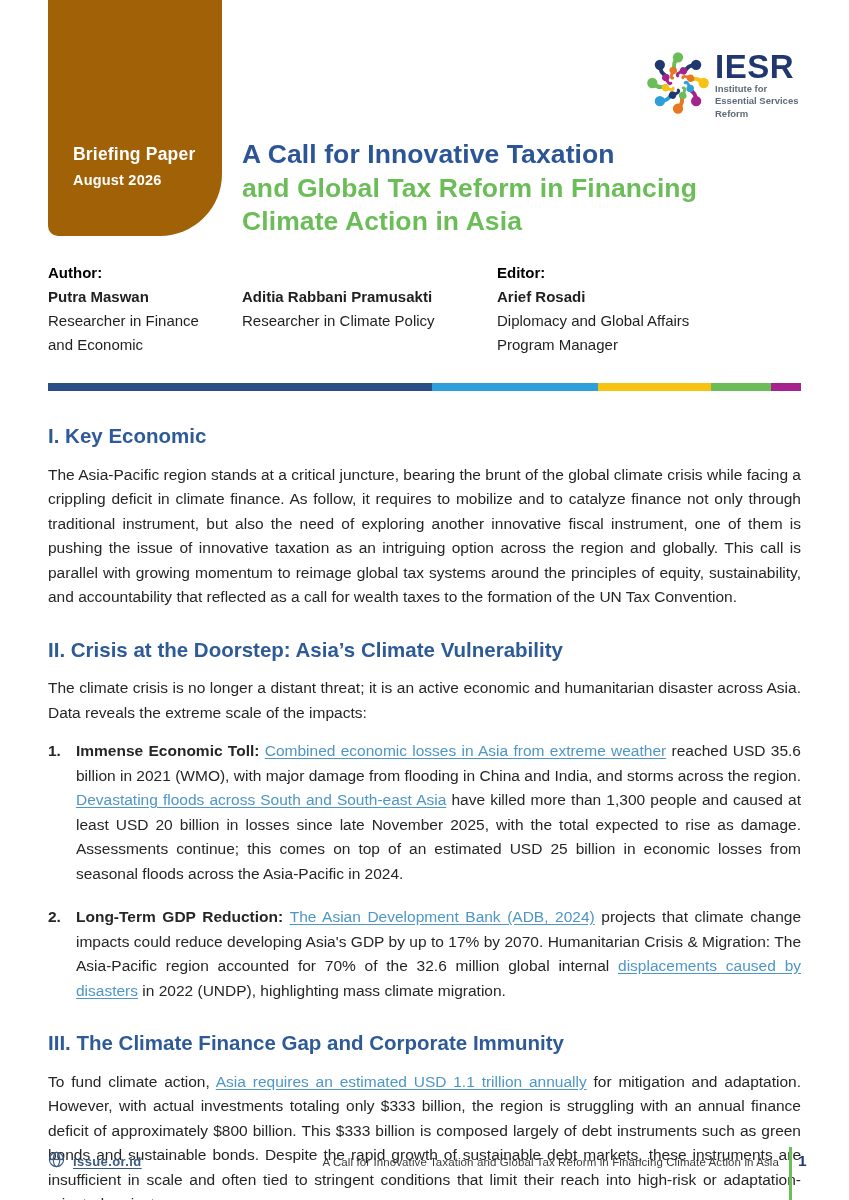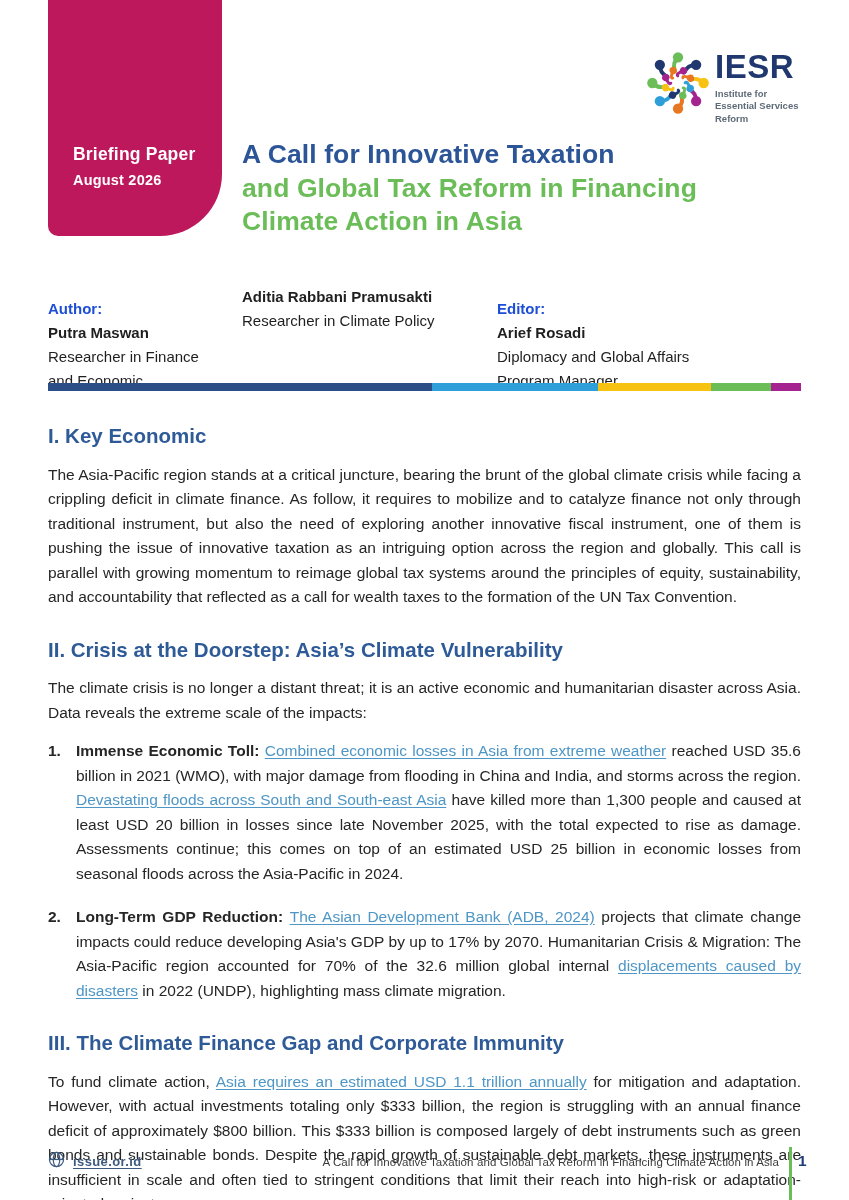--- a/index.html
+++ b/index.html
@@ -6,44 +6,44 @@
   .page {
     position:relative; width:849px; height:1200px; margin:0 auto;
     background:#ffffff; overflow:hidden;
     font-family:"Liberation Sans", sans-serif;
     -webkit-font-smoothing:antialiased;
   }
 
   
   .badge {
     position:absolute; left:48px; top:0; width:174px; height:236px;
-    background:#be185d; border-radius:0 0 62px 10px;
+    background:#a16207; border-radius:0 0 62px 10px;
     box-sizing:border-box; padding:144px 10px 0 25px; color:#fff;
   }
   .badge-title { font-size:17.5px; font-weight:700; letter-spacing:.2px; margin-bottom:7px; }
   .badge-date  { font-size:14.5px; font-weight:600; letter-spacing:.2px; }
 
   
   .logo { position:absolute; left:645px; top:44px; display:flex; gap:4px; align-items:flex-start; }
   .logo-text { padding-top:6px; }
   .logo-name { font-size:33px; font-weight:700; color:#20386F; line-height:1; letter-spacing:.5px; }
-  .logo-tagline { margin-top:5px; font-size:9.5px; font-weight:600; color:#5E6B78; line-height:1.3; }
+  .logo-tagline { font-size:9.5px; font-weight:600; color:#5E6B78; line-height:1.3; }
 
   
   .title { position:absolute; left:242px; top:138px; font-weight:700; font-size:26.5px; line-height:33.5px; letter-spacing:.1px; }
   .title .t-blue  { color:#2B5596; }
   .title .t-green { color:#6BBD58; }
 
   
   .authors { position:absolute; left:48px; top:261px; width:753px; height:100px; font-size:15px; line-height:24px; color:#1F1F1F; }
   .auth-col { position:absolute; top:0; }
   .auth-col.c1 { left:0; }
   .auth-col.c2 { left:194px; }
   .auth-col.c3 { left:449px; }
-  .auth-label { color:#1d4ed8; font-weight:700;margin-top:36px; }
+  .auth-label { color:#000000; font-weight:700; }
   .auth-name  { font-weight:700; }
   .auth-spacer { height:24px; }
 
   
   .divider { position:absolute; left:48px; top:383px; width:753px; height:8px; display:flex; }
   .divider span { display:block; height:100%; }
 
   
   .content { position:absolute; left:48px; top:424px; width:753px; color:#262626; font-size:15.5px; line-height:24.5px; }
   .section-h { font-size:20.5px; font-weight:700; color:#2E5A97; margin:0; }

